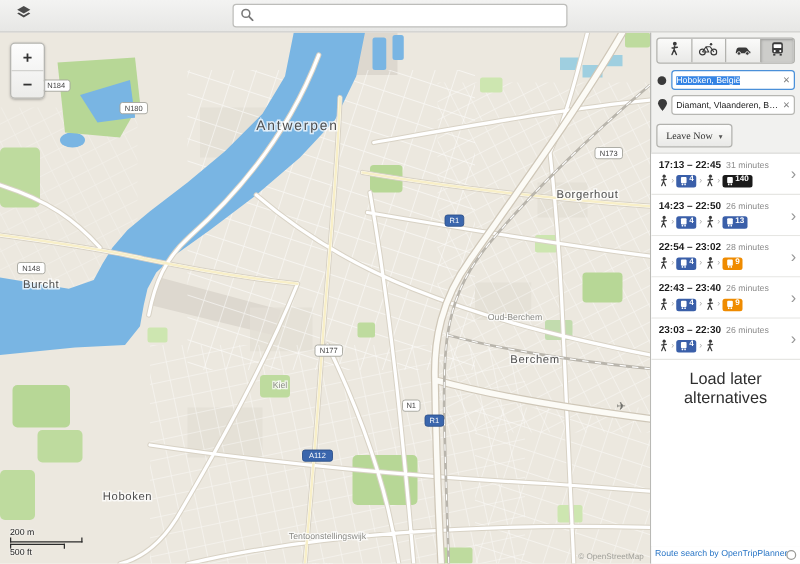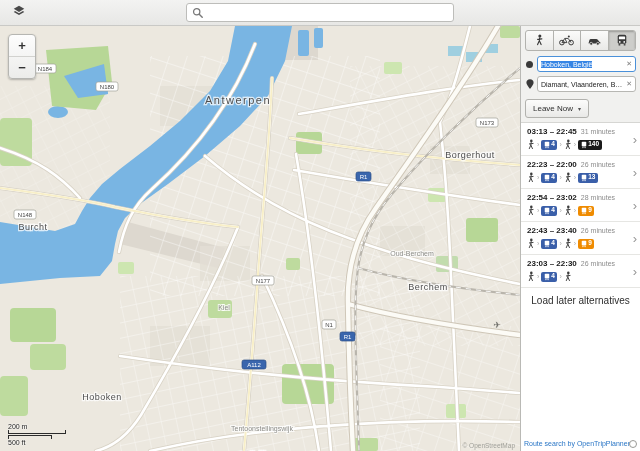--- a/index.html
+++ b/index.html
@@ -60,35 +60,35 @@
   .dot{width:7px;height:7px;border-radius:50%;background:#3a3a3a;}
   .field{flex:1;min-width:0;height:16px;background:#fff;border:1px solid #b7b7b3;border-radius:3px;
     display:flex;align-items:center;padding:0 3px;box-sizing:border-box;overflow:hidden;}
   .field.focused{border-color:#4a90d9;}
   .field .val{font-size:7px;color:#222;white-space:nowrap;overflow:hidden;text-overflow:ellipsis;}
   .field .val.selected{background:#3584e4;color:#fff;}
   .clear{margin-left:auto;padding-left:2px;font-size:7px;color:#808080;flex:none;}
 
   .leave-row{margin:5px 4px 4px;display:flex;}
   .leave-btn{display:flex;align-items:center;gap:5px;height:17px;padding:0 7px;font-size:8px;color:#2e2e2e;
-    background:linear-gradient(#fcfcfb,#e9e9e7);border:1px solid #b2b2ae;border-radius:3px;}
+    background:linear-gradient(#fcfcfb,#e9e9e7);border:1px solid #b2b2ae;border-radius:3px;font-family:Liberation Serif, serif;}
   .caret{font-size:6px;color:#555;}
 
   #itins{flex:1;background:#fff;border-top:1px solid #d6d6d3;overflow:hidden;display:flex;flex-direction:column;}
   .itin-row{position:relative;padding:4px 14px 5px 6px;border-bottom:1px solid #e6e6e3;background:#fff;}
   .itin-l1{display:flex;align-items:baseline;white-space:nowrap;}
   .itin-times{font-size:8px;font-weight:bold;color:#1a1a1a;}
   .itin-dur{font-size:7px;color:#8c8c8c;margin-left:4px;}
   .itin-legs{display:flex;align-items:center;gap:2px;margin-top:3px;height:11px;}
   .leg-sep{color:#aaa;font-size:7px;line-height:1;}
   .leg-walk{display:inline-flex;align-items:center;}
   .badge{display:inline-flex;align-items:center;gap:1.5px;color:#fff;font-size:6.5px;font-weight:bold;
     padding:1px 2.5px;border-radius:2px;line-height:1;}
   .itin-chev{position:absolute;right:3px;top:50%;transform:translateY(-50%);color:#979797;font-size:13px;}
-  .load-later{font-size:10px;color:#2e2e2e;text-align:center;padding:7px 2px;background:#fff;}
+  .load-later{font-size:13px;color:#2e2e2e;text-align:center;padding:7px 2px;background:#fff;}
 
   .sb-footer{position:relative;background:#fff;padding:3px 12px 4px 3px;}
   .otp-link{display:block;text-align:center;font-size:7px;color:#2a76c6;text-decoration:none;white-space:nowrap;}
   .otp-logo{position:absolute;right:3px;bottom:3px;width:8px;height:8px;border-radius:50%;
     border:1.5px solid #9a9a96;box-sizing:border-box;}
 </style>
 </head>
 <body>
 
 <div id="app">
@@ -323,21 +323,21 @@
       <div class="leave-btn">
         <span>Leave Now</span>
         <span class="caret">▾</span>
       </div>
     </div>
 
     <div id="itins">
 
     <div class="itin-row">
           <div class="itin-l1">
-            <span class="itin-times">03:13 – 22:45</span>
+            <span class="itin-times">17:13 – 22:45</span>
             <span class="itin-dur">31 minutes</span>
           </div>
           <div class="itin-legs">
             <span class="leg-walk">
               <svg width="8" height="11" viewBox="0 0 10 13">
                 <circle cx="5.4" cy="2" r="1.6" fill="#3c3c3c"></circle>
                 <path d="M5.2 4 L4.8 7.2 L2.9 11.6 M4.8 7.2 L6.8 11.6 M3 5.8 L7.6 5.2" stroke="#3c3c3c" stroke-width="1.2" fill="none" stroke-linecap="round" stroke-linejoin="round"></path>
               </svg>
             </span>
             <span class="leg-sep">›</span>
@@ -363,21 +363,21 @@
                 <circle cx="2.6" cy="8.4" r=".9" fill="#fff"></circle>
                 <circle cx="5.4" cy="8.4" r=".9" fill="#fff"></circle>
               </svg>
               <span>140</span>
             </span>
           </div>
           <span class="itin-chev">›</span>
         </div>
         <div class="itin-row">
           <div class="itin-l1">
-            <span class="itin-times">22:23 – 22:00</span>
+            <span class="itin-times">14:23 – 22:50</span>
             <span class="itin-dur">26 minutes</span>
           </div>
           <div class="itin-legs">
             <span class="leg-walk">
               <svg width="8" height="11" viewBox="0 0 10 13">
                 <circle cx="5.4" cy="2" r="1.6" fill="#3c3c3c"></circle>
                 <path d="M5.2 4 L4.8 7.2 L2.9 11.6 M4.8 7.2 L6.8 11.6 M3 5.8 L7.6 5.2" stroke="#3c3c3c" stroke-width="1.2" fill="none" stroke-linecap="round" stroke-linejoin="round"></path>
               </svg>
             </span>
             <span class="leg-sep">›</span>

